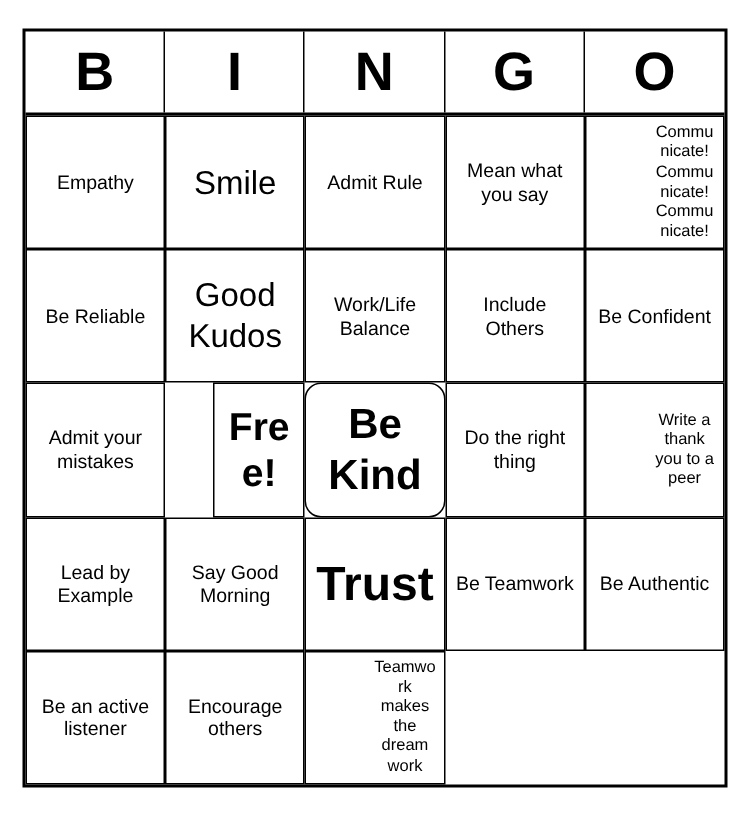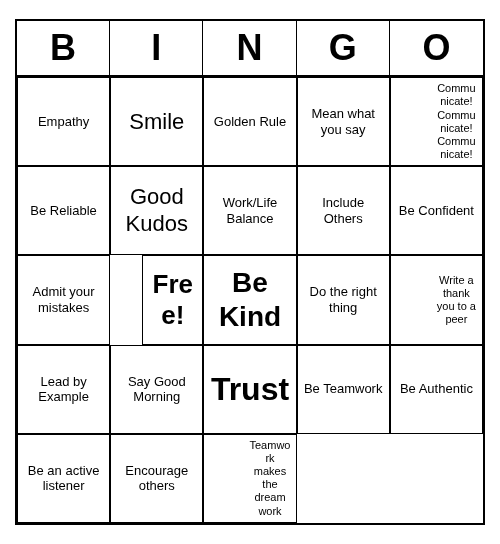--- a/index.html
+++ b/index.html
@@ -63,20 +63,21 @@
     }
 
     .bingo-cell.large-text {
       font-size: 22px;
       font-weight: normal;
     }
 
     .bingo-cell.xlarge-text {
       font-size: 28px;
       font-weight: bold;
+      border-radius: 11px;
     }
 
     .bingo-cell.free {
       font-size: 26px;
       font-weight: bold;
       margin-left: 32px;
     }
 
     .bingo-cell.trust-cell {
       font-size: 32px;
@@ -96,21 +97,21 @@
   <div class="bingo-header">
   <div class="bingo-letter">B</div>
       <div class="bingo-letter">I</div>
       <div class="bingo-letter">N</div>
       <div class="bingo-letter">G</div>
       <div class="bingo-letter">O</div>
     </div>
   <div class="bingo-grid">
   <div class="bingo-cell">Empathy</div>
       <div class="bingo-cell large-text">Smile</div>
-      <div class="bingo-cell">Golden Rule</div>
+      <div class="bingo-cell">Admit Rule</div>
       <div class="bingo-cell">Mean what you say</div>
       <div class="bingo-cell small-text">Communicate! Communicate! Communicate!</div>
       <div class="bingo-cell">Be Reliable</div>
       <div class="bingo-cell large-text">Good Kudos</div>
       <div class="bingo-cell">Work/Life Balance</div>
       <div class="bingo-cell">Include Others</div>
       <div class="bingo-cell">Be Confident</div>
       <div class="bingo-cell">Admit your mistakes</div>
       <div class="bingo-cell free">Free!</div>
       <div class="bingo-cell xlarge-text">Be Kind</div>

